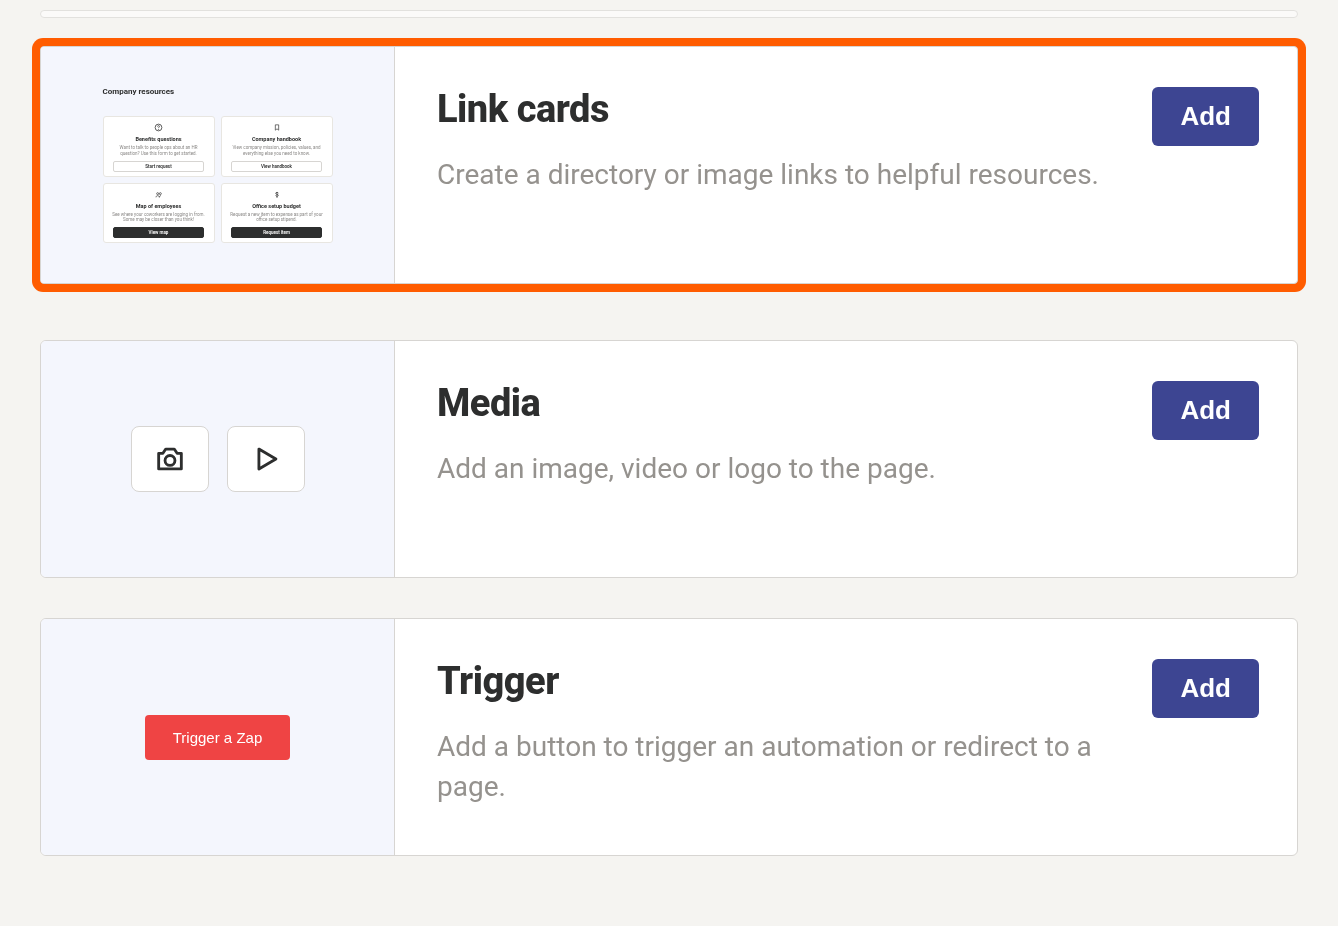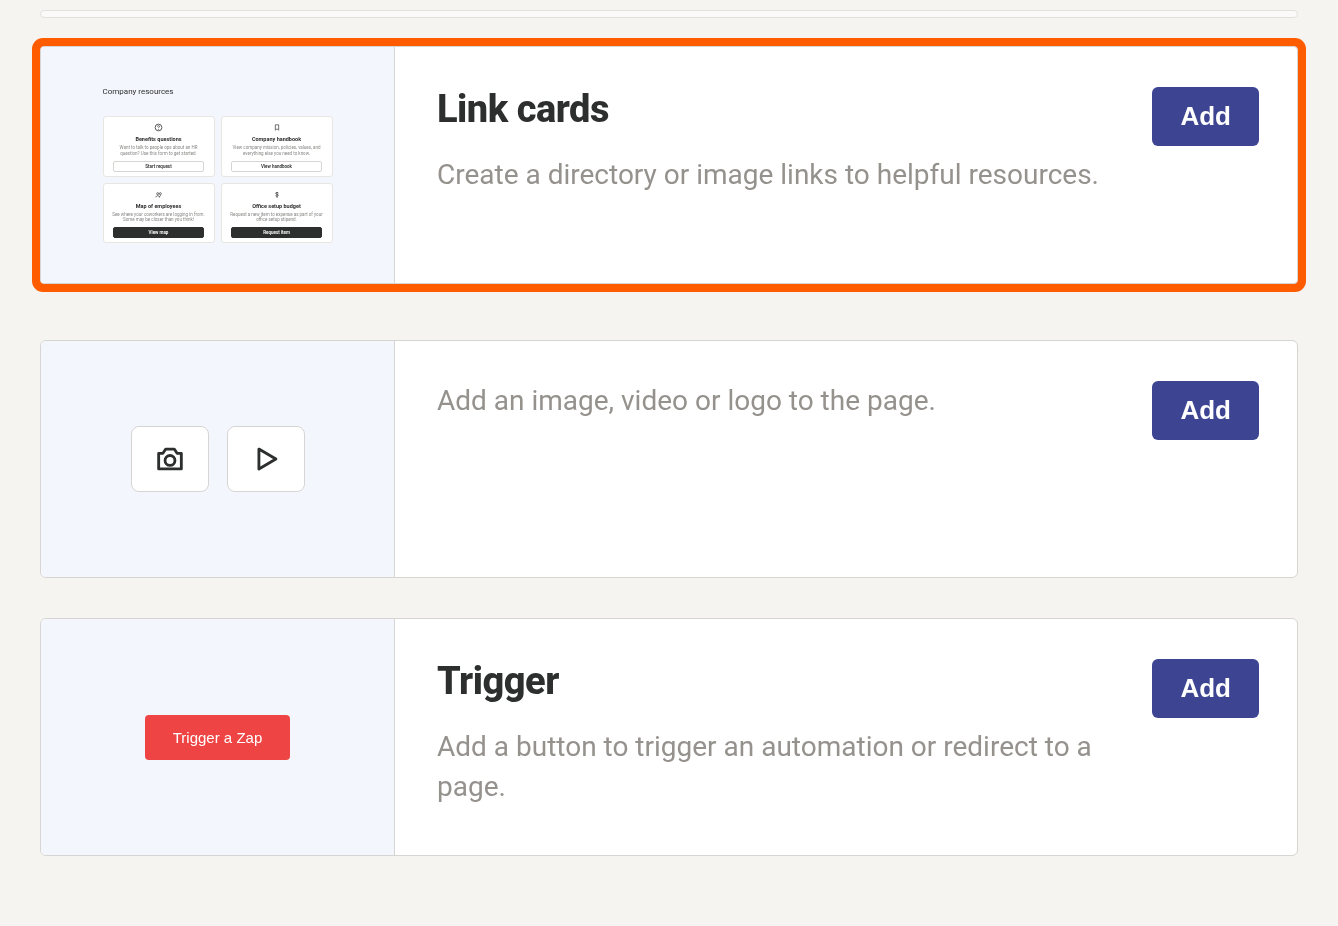--- a/index.html
+++ b/index.html
@@ -74,21 +74,21 @@
     padding: 14px 28px;
     border-radius: 6px;
     cursor: pointer;
     flex-shrink: 0;
   }
 
   
   .lc-wrap { width: 230px; }
   .lc-heading {
     font-size: 8px;
-    font-weight: 400;
+    font-weight: 700;
     color: #2d2e2e;
     margin-bottom: 20px;
   }
   .lc-grid {
     display: grid;
     grid-template-columns: 1fr 1fr;
     gap: 6px;
   }
   .lc-tile {
     background: #fff;
@@ -244,20 +244,21 @@
       </div>
       <div class="media-box">
         <svg viewBox="0 0 24 24" fill="none" stroke="#2d2e2e" stroke-width="2" stroke-linejoin="round">
             <path d="M7 5l12 7-12 7V5z"></path>
           </svg>
       </div>
     </div>
   </div>
   <div class="content-pane">
     <div class="text-block">
+      <h2 class="card-title">Media</h2>
       <p class="card-desc">Add an image, video or logo to the page.</p>
     </div>
     <button class="add-btn">Add</button>
   </div>
 </div>
 
 <div class="option-card">
   <div class="preview-pane">
     <button class="zap-btn">Trigger a Zap</button>
   </div>

